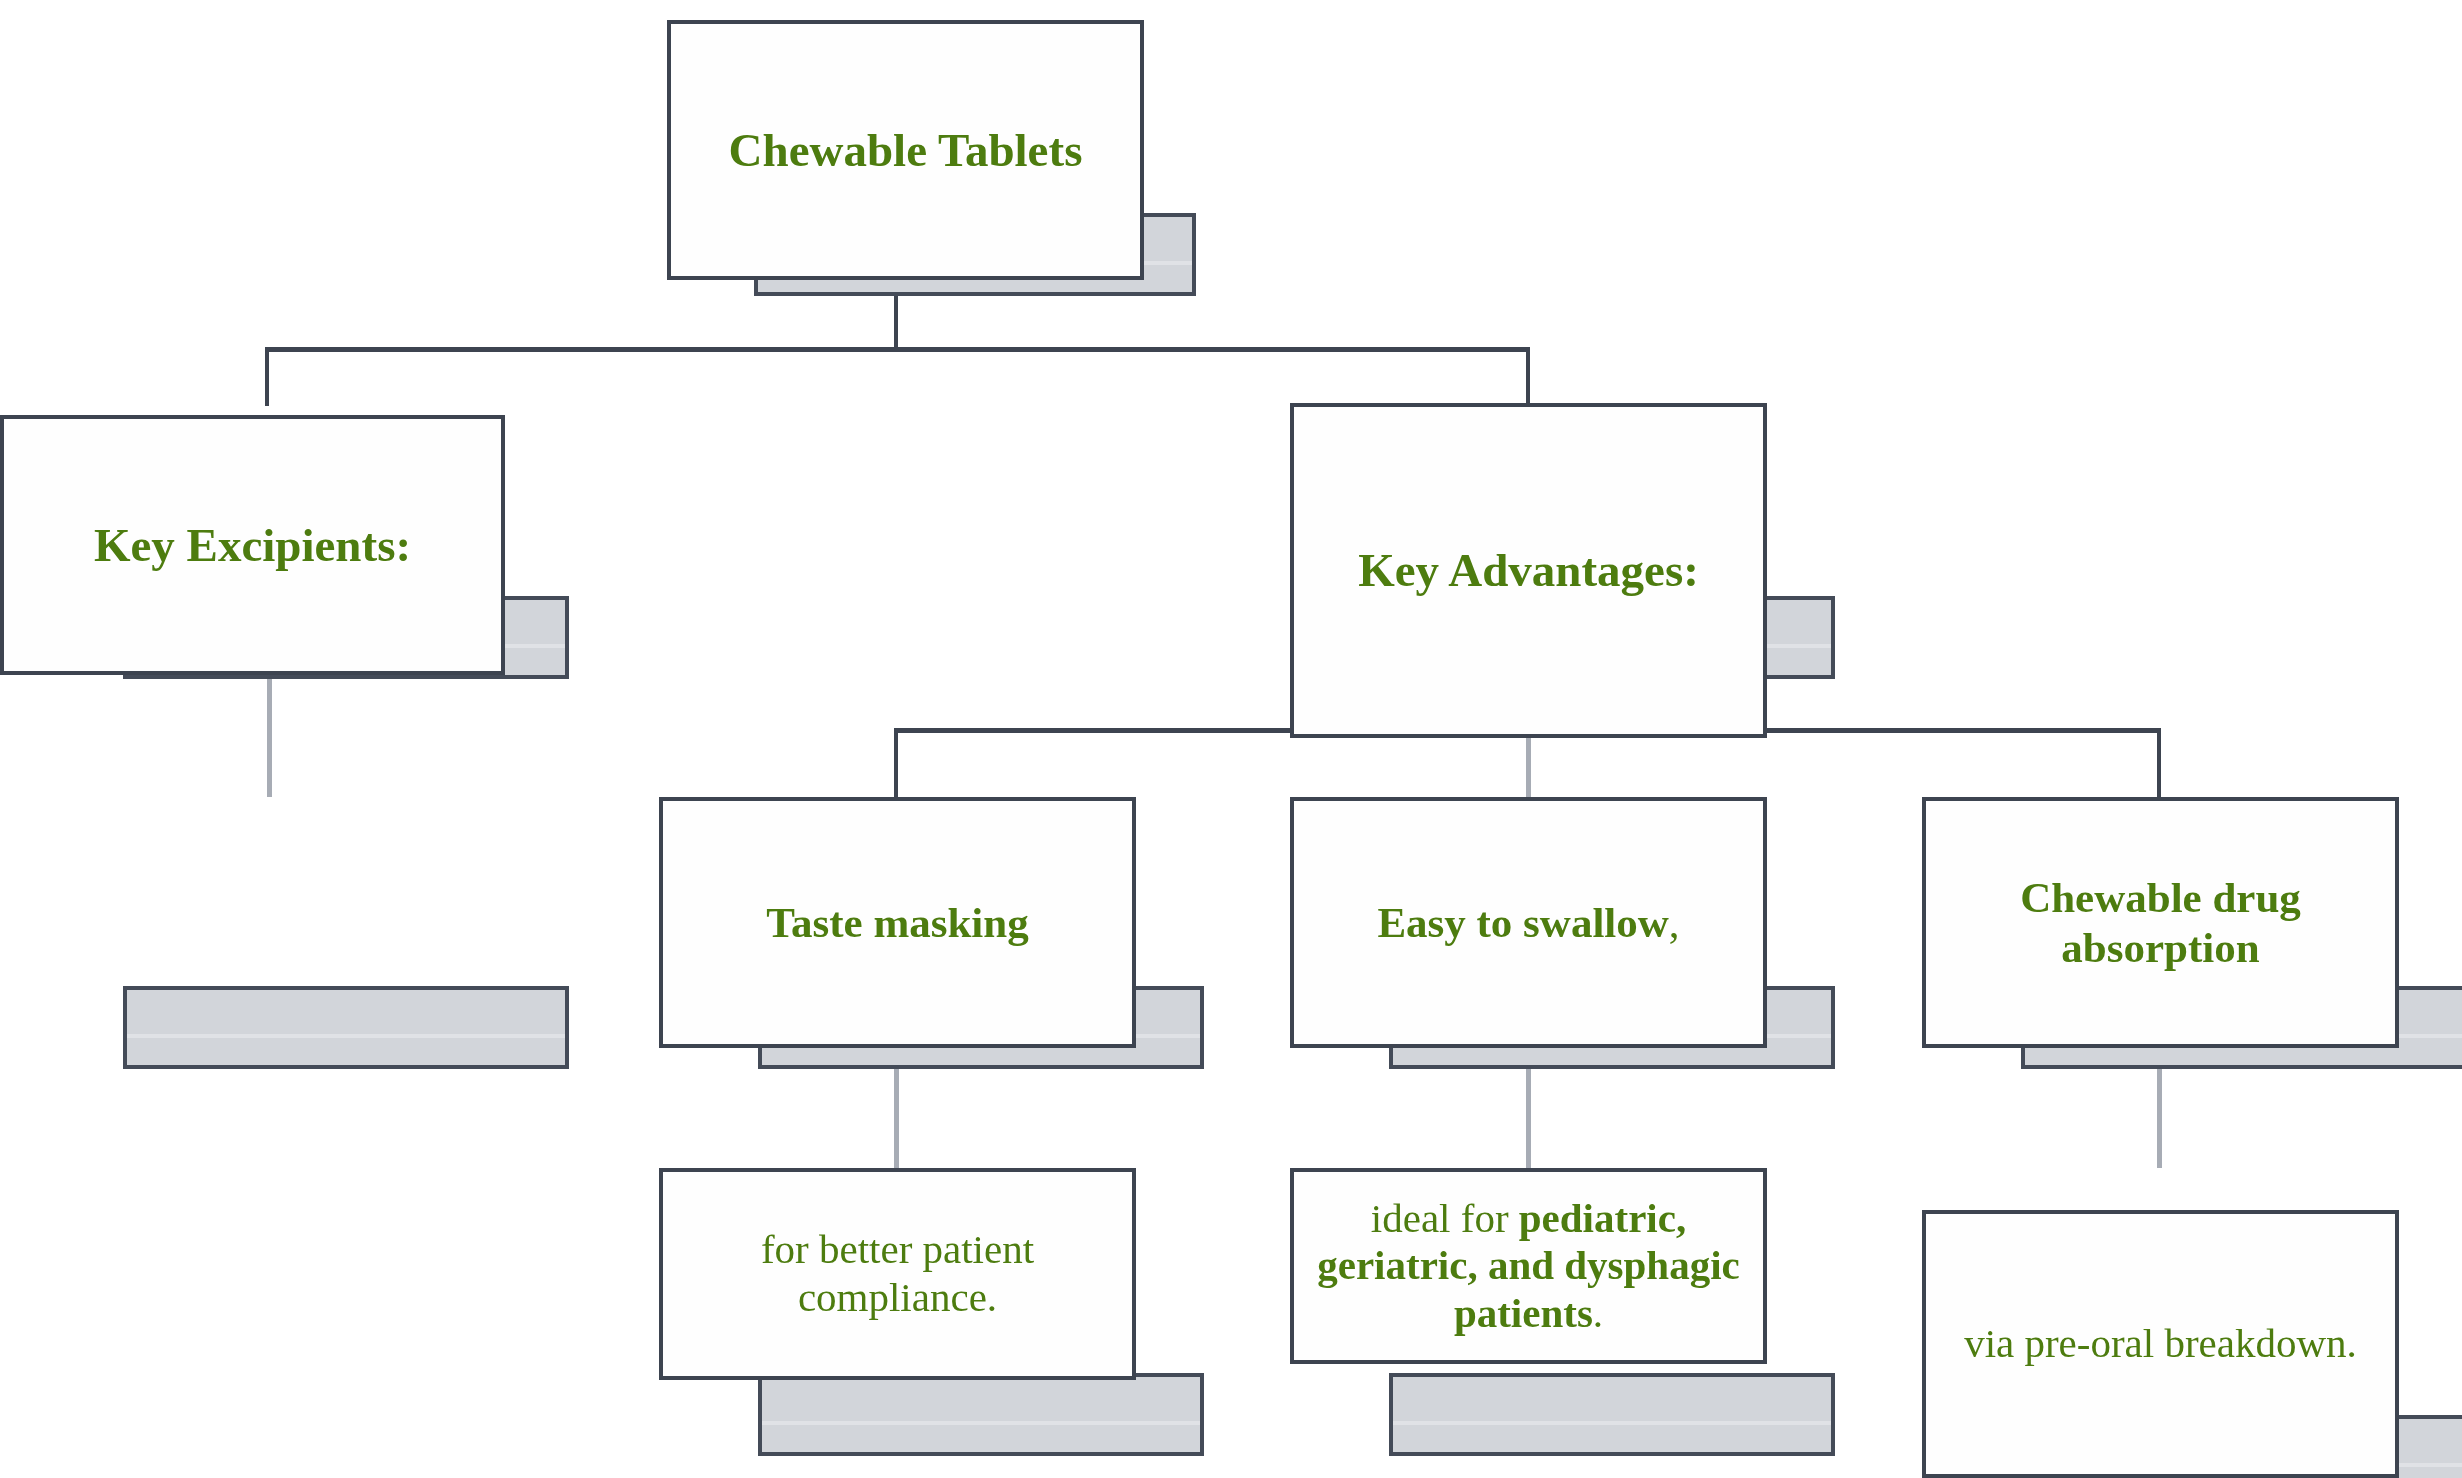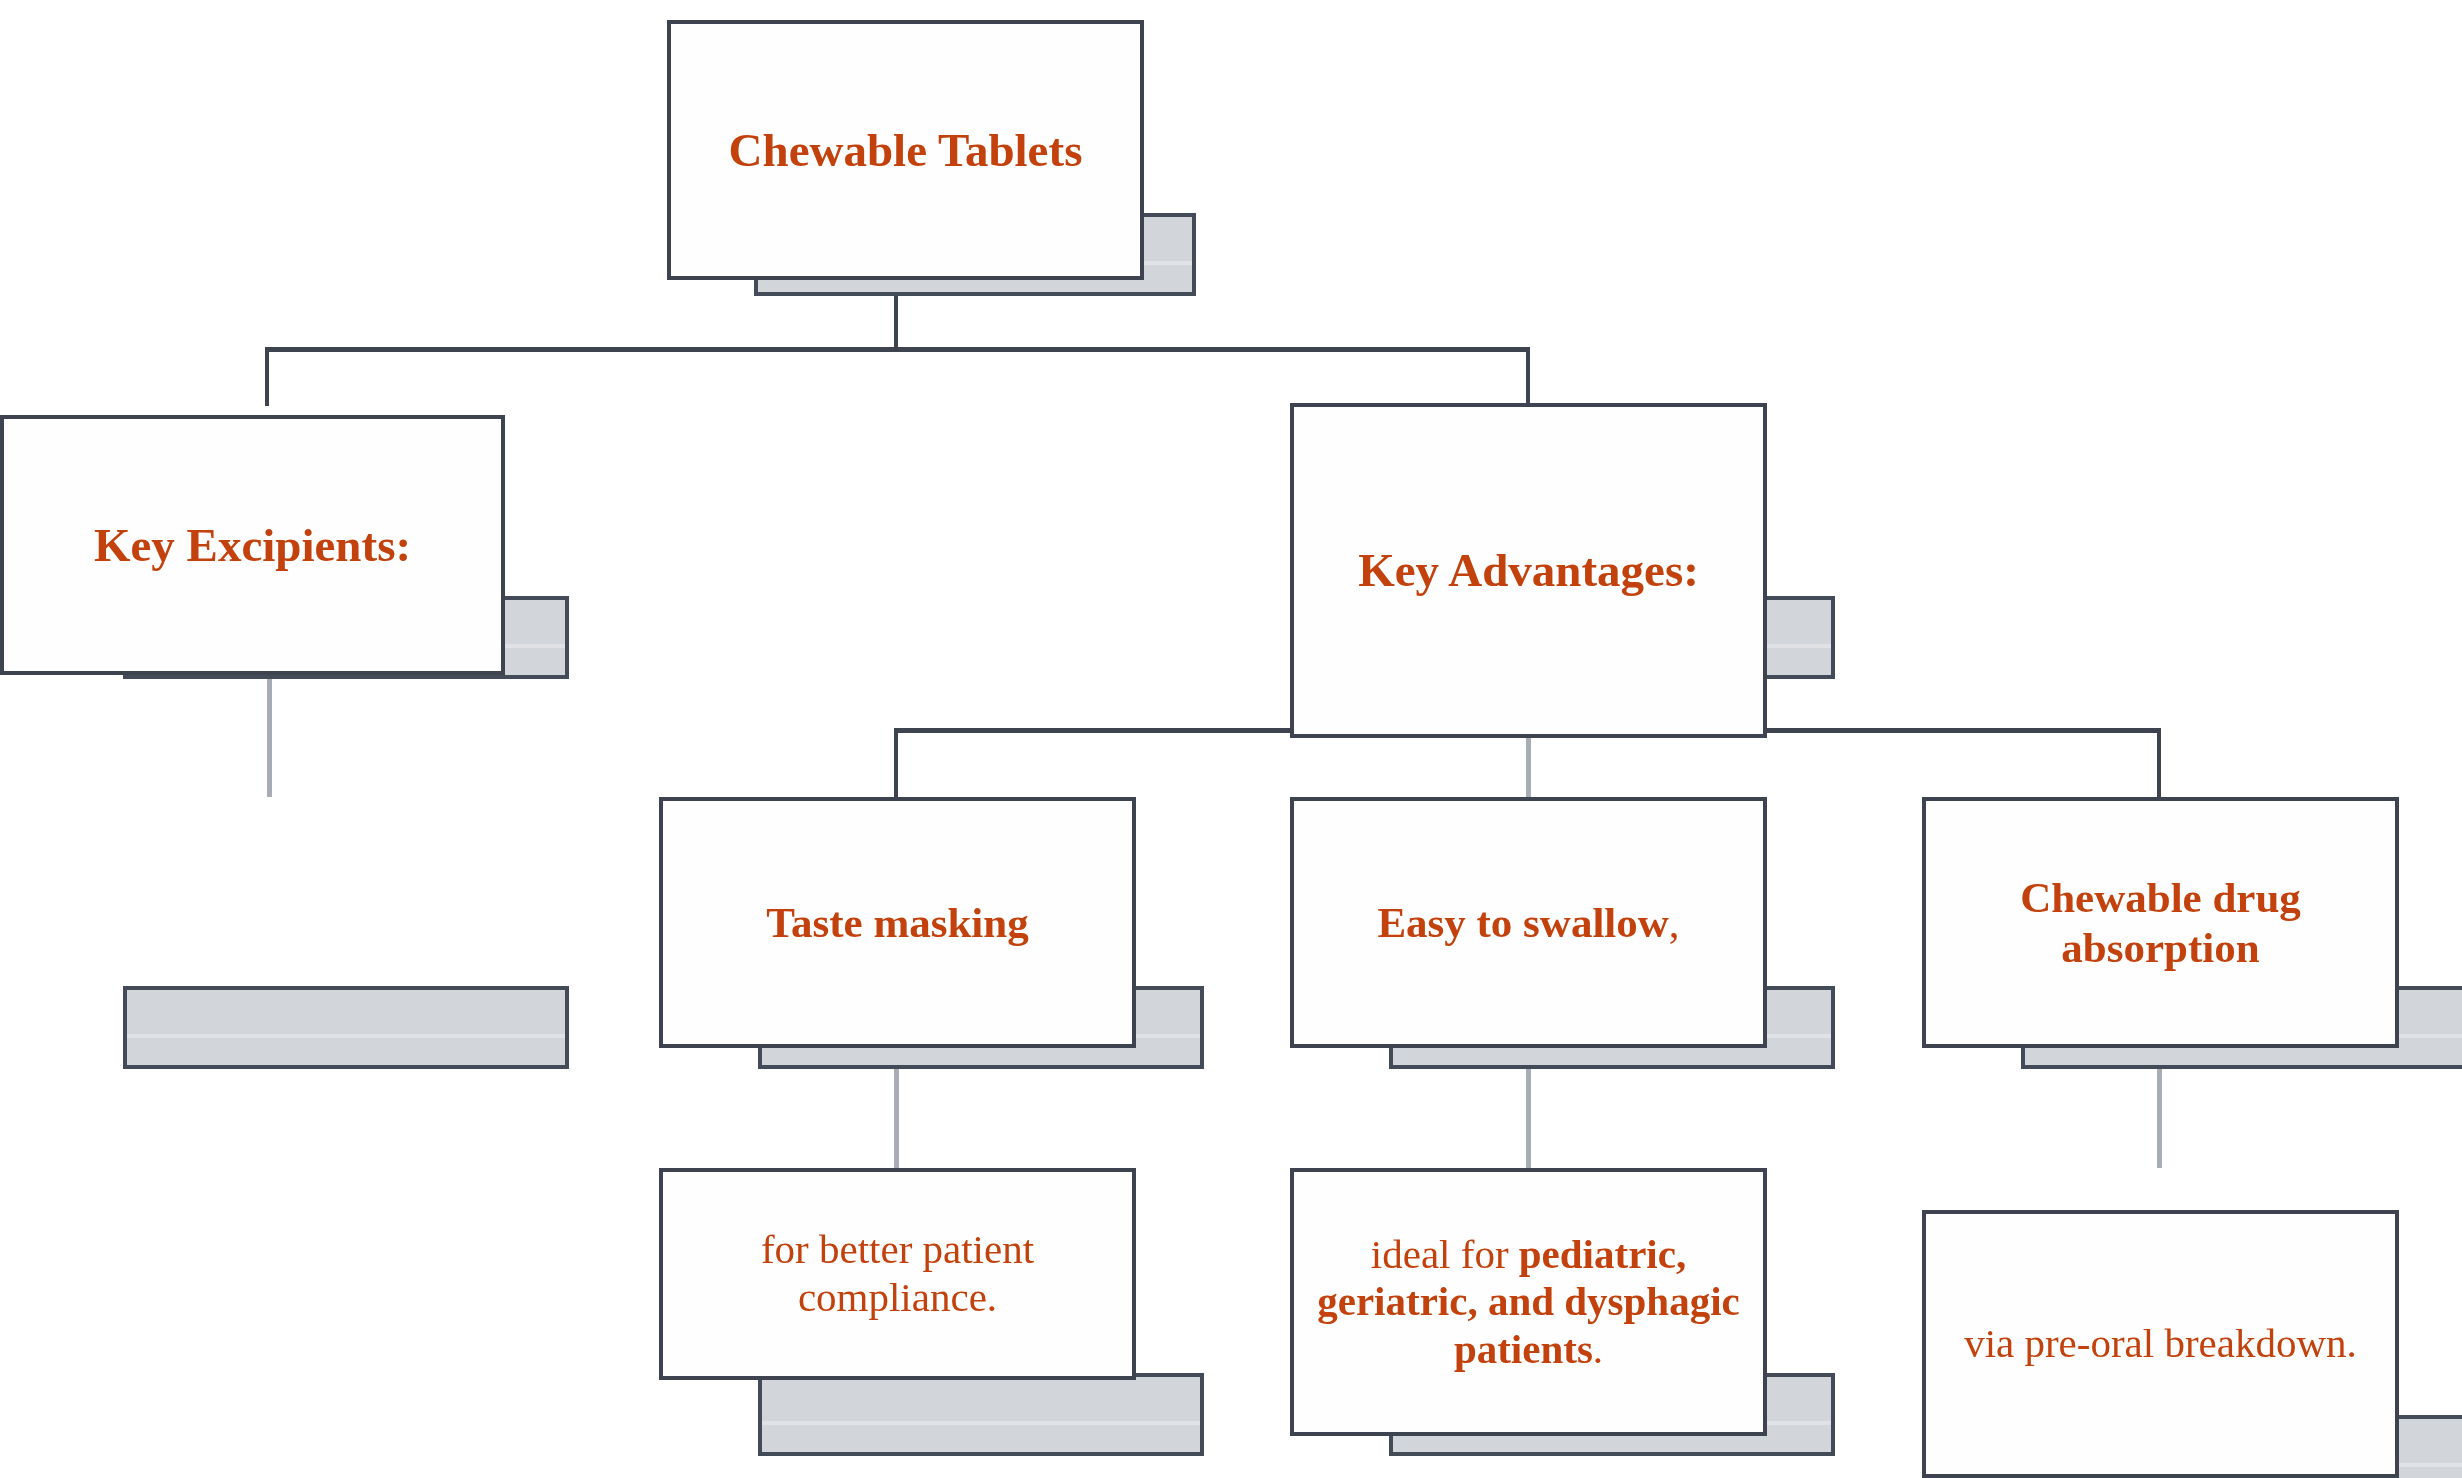--- a/index.html
+++ b/index.html
@@ -38,21 +38,21 @@
     position:absolute;
     background:#fefefe;
     border:4px solid #3d4450;
     box-sizing:border-box;
     display:flex;
     align-items:center;
     justify-content:center;
     text-align:center;
   }
   .node .label{
-    color:#c2410c;
+    color:#4d7c0f;
     line-height:1.16;
     padding:0 12px;
     width:100%;
     display:block;
   }
   .bold .label{font-weight:bold;}
   .reg  .label{font-weight:normal;}
   .label b{font-weight:bold;}
   .label i{font-style:normal;font-weight:normal;}
 </style>
@@ -129,21 +129,21 @@
 
   <div class="node reg" style="left:659px;top:1168px;width:529px;height:288px;">
     <div class="shadowbox" style="left:99px;top:205px;width:446px;height:83px;"></div>
     <div class="card" style="left:0;top:0;width:477px;height:212px;">
       <span class="label" style="font-size:41px;">for better patient compliance.</span>
     </div>
   </div>
 
   <div class="node" style="left:1290px;top:1168px;width:529px;height:288px;">
     <div class="shadowbox" style="left:99px;top:205px;width:446px;height:83px;"></div>
-    <div class="card" style="left:0;top:0;width:477px;height:268px;">
+    <div class="card" style="left:0;top:0;width:477px;height:196px;">
       <span class="label" style="font-size:41px;"><i>ideal for </i><b>pediatric, geriatric, and dysphagic patients</b><i>.</i></span>
     </div>
   </div>
 
   <div class="node reg" style="left:1922px;top:1168px;width:529px;height:288px;margin-top:42px;">
     <div class="shadowbox" style="left:99px;top:205px;width:446px;height:83px;"></div>
     <div class="card" style="left:0;top:0;width:477px;height:268px;">
       <span class="label" style="font-size:41px;">via pre-oral breakdown.</span>
     </div>
   </div>

